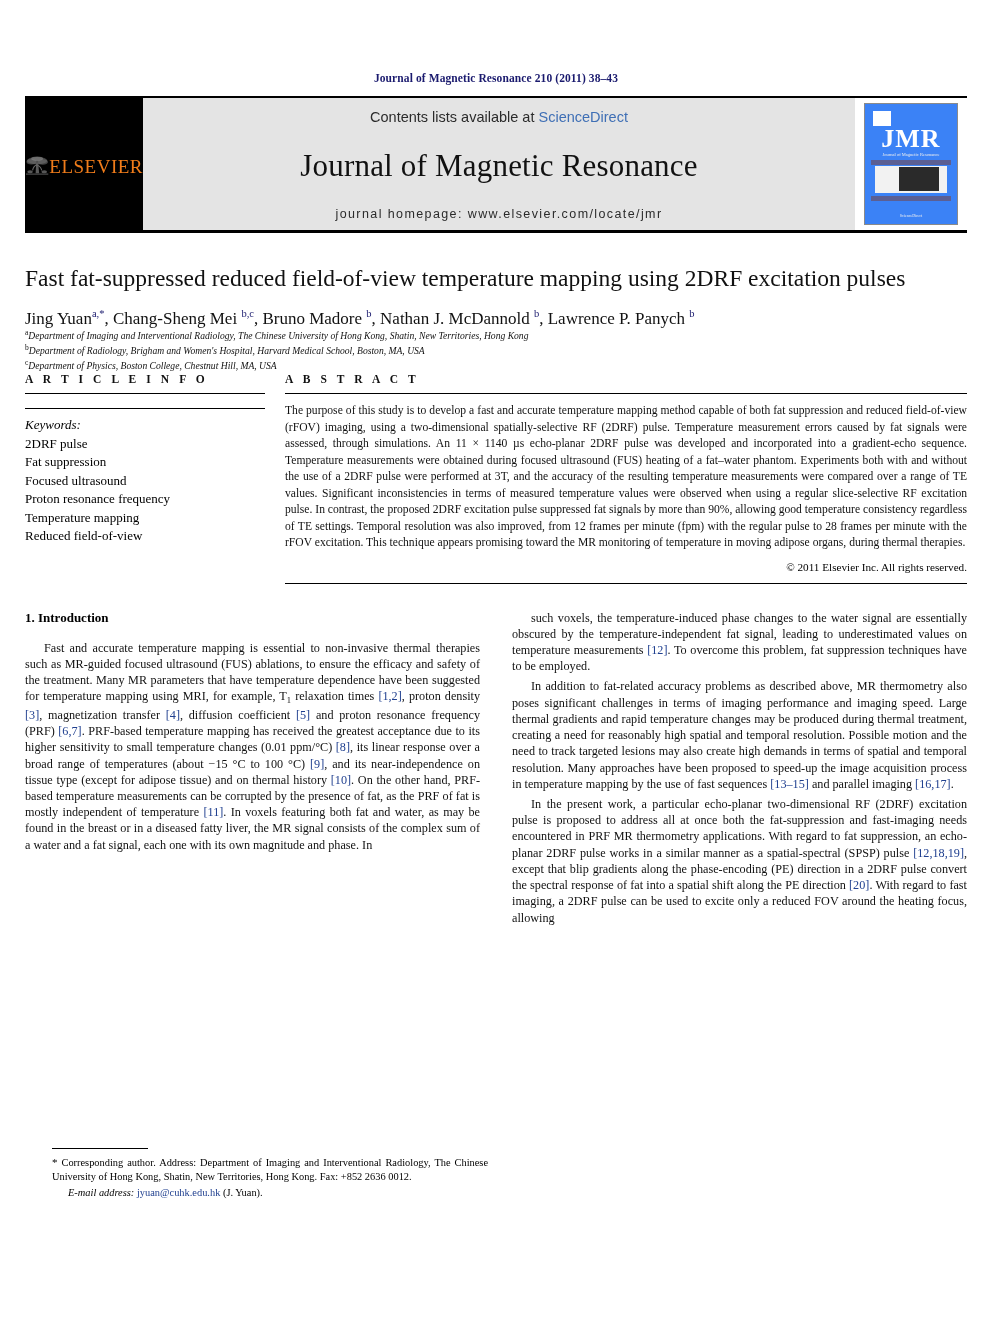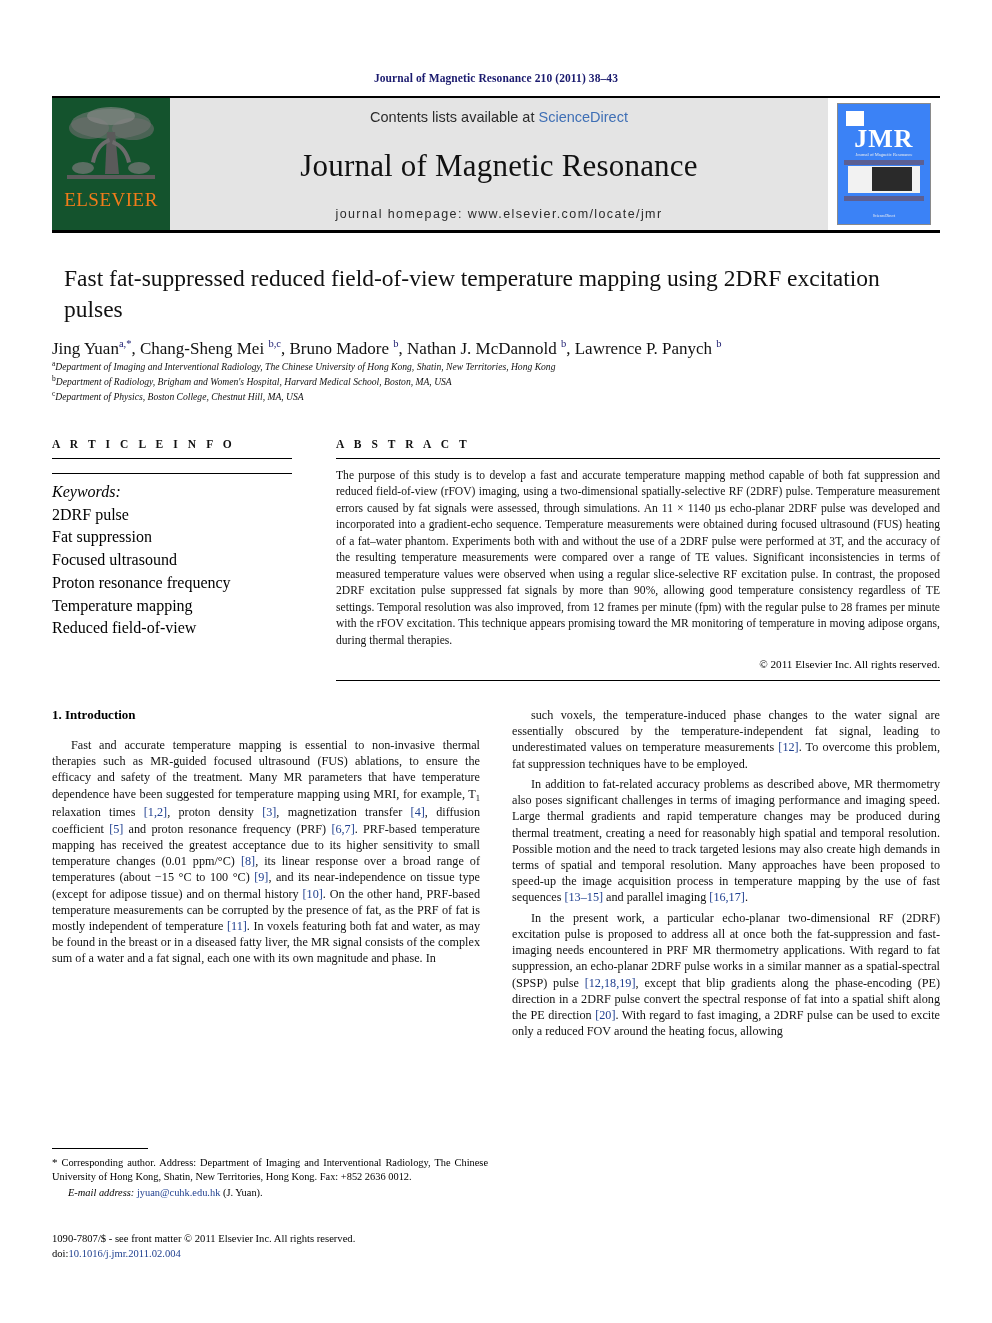--- a/index.html
+++ b/index.html
@@ -13,21 +13,21 @@
     font-family: "Liberation Serif", serif;
     color: #000000;
     position: relative;
     overflow: hidden;
   }
   .page {
     position: relative;
     width: 992px;
     height: 967px;
     box-sizing: border-box;
-    padding: 0 52px;
+    padding: 0 25px;
   }
 
   
   .running-head {
     text-align: center;
     font-family: "Liberation Serif", serif;
     font-weight: bold;
     font-size: 11.5px;
     color: #1a1a6e;
     padding-top: 72px;
@@ -40,26 +40,27 @@
     border-top: 2px solid #000;
     border-bottom: 3px solid #000;
     display: flex;
     align-items: stretch;
     height: 132px;
   }
   .elsevier-logo {
     width: 118px;
     flex: 0 0 118px;
     display: flex;
-    flex-direction: column;
+    flex-direction: row;
     justify-content: flex-start;
     align-items: center;
     padding-top: 4px;
-    background: #14532d;
+    background: #000000;
     box-sizing: border-box;
+    text-decoration: underline;
   }
   .tree-svg { display:block; }
   .elsevier-word {
     font-family: "Liberation Serif", serif;
     font-size: 19px;
     letter-spacing: .5px;
     color: #f07c1a;
     margin-top: 1px;
     white-space: nowrap;
   }
@@ -156,21 +157,21 @@
     font-family: "Liberation Serif", serif;
   }
 
   
   .title-block { margin-top: 30px; }
   .article-title {
     font-family: "Liberation Serif", serif;
     font-size: 23.5px;
     line-height: 1.3;
     font-weight: normal;
-    margin: 12px;
+    margin: 0;
     color: #111;
   }
   .authors {
     margin-top: 14px;
     font-family: "Liberation Serif", serif;
     font-size: 17px;
     color: #111;
   }
   .authors sup { font-size: 10.5px; color: #1a1a6e; }
   .affiliations {
@@ -178,23 +179,22 @@
     font-style: italic;
     font-size: 9.6px;
     line-height: 1.45;
     color: #111;
     font-family: "Liberation Serif", serif;
   }
   .affiliations div sup { font-style: normal; font-size: 7.5px; }
 
   
   .info-abstract {
-    margin-top: 34px;
-    display: flex;
-    gap: 44px;
+    display: flex;
+    gap: 20px;
   }
   .col-info { flex: 0 0 240px; }
   .col-abstract { flex: 1 1 auto; }
 
   .section-head {
     font-family: "Liberation Serif", serif;
     font-weight: bold;
     font-size: 11.5px;
     letter-spacing: 3.6px;
     color: #111;
@@ -205,21 +205,21 @@
 
   .history {
     padding-top: 7px;
     font-size: 11px;
     line-height: 1.42;
     font-family: "Liberation Serif", serif;
   }
   .history .lab { font-style: italic; }
   .keywords {
     padding-top: 7px;
-    font-size: 16px;
+    font-size: 13px;
     line-height: 1.42;
     font-family: "Liberation Serif", serif;
   }
   .keywords .lab { font-style: italic; }
   .kw-gap { height: 14px; }
 
   .abstract-body {
     padding-top: 9px;
     font-size: 11.6px;
     line-height: 1.42;
@@ -403,18 +403,14 @@
     <div class="footnote-rule"></div>
     <div class="footnote">
       <span class="star">*</span><span> Corresponding author. Address: Department of Imaging and Interventional Radiology, The Chinese University of Hong Kong, Shatin, New Territories, Hong Kong. Fax: +852 2636 0012.</span>
     </div>
     <div class="footnote footnote-email">
       <span class="lab">E-mail address:</span>
       <span class="link">jyuan@cuhk.edu.hk</span><span> (J. Yuan).</span>
     </div>
   </div>
 
-  <div class="page-footer">
-    <div>1090-7807/$ - see front matter © 2011 Elsevier Inc. All rights reserved.</div>
-    <div><span>doi:</span><span class="link">10.1016/j.jmr.2011.02.004</span></div>
-  </div>
 
 </div>
 
 </body></html>

